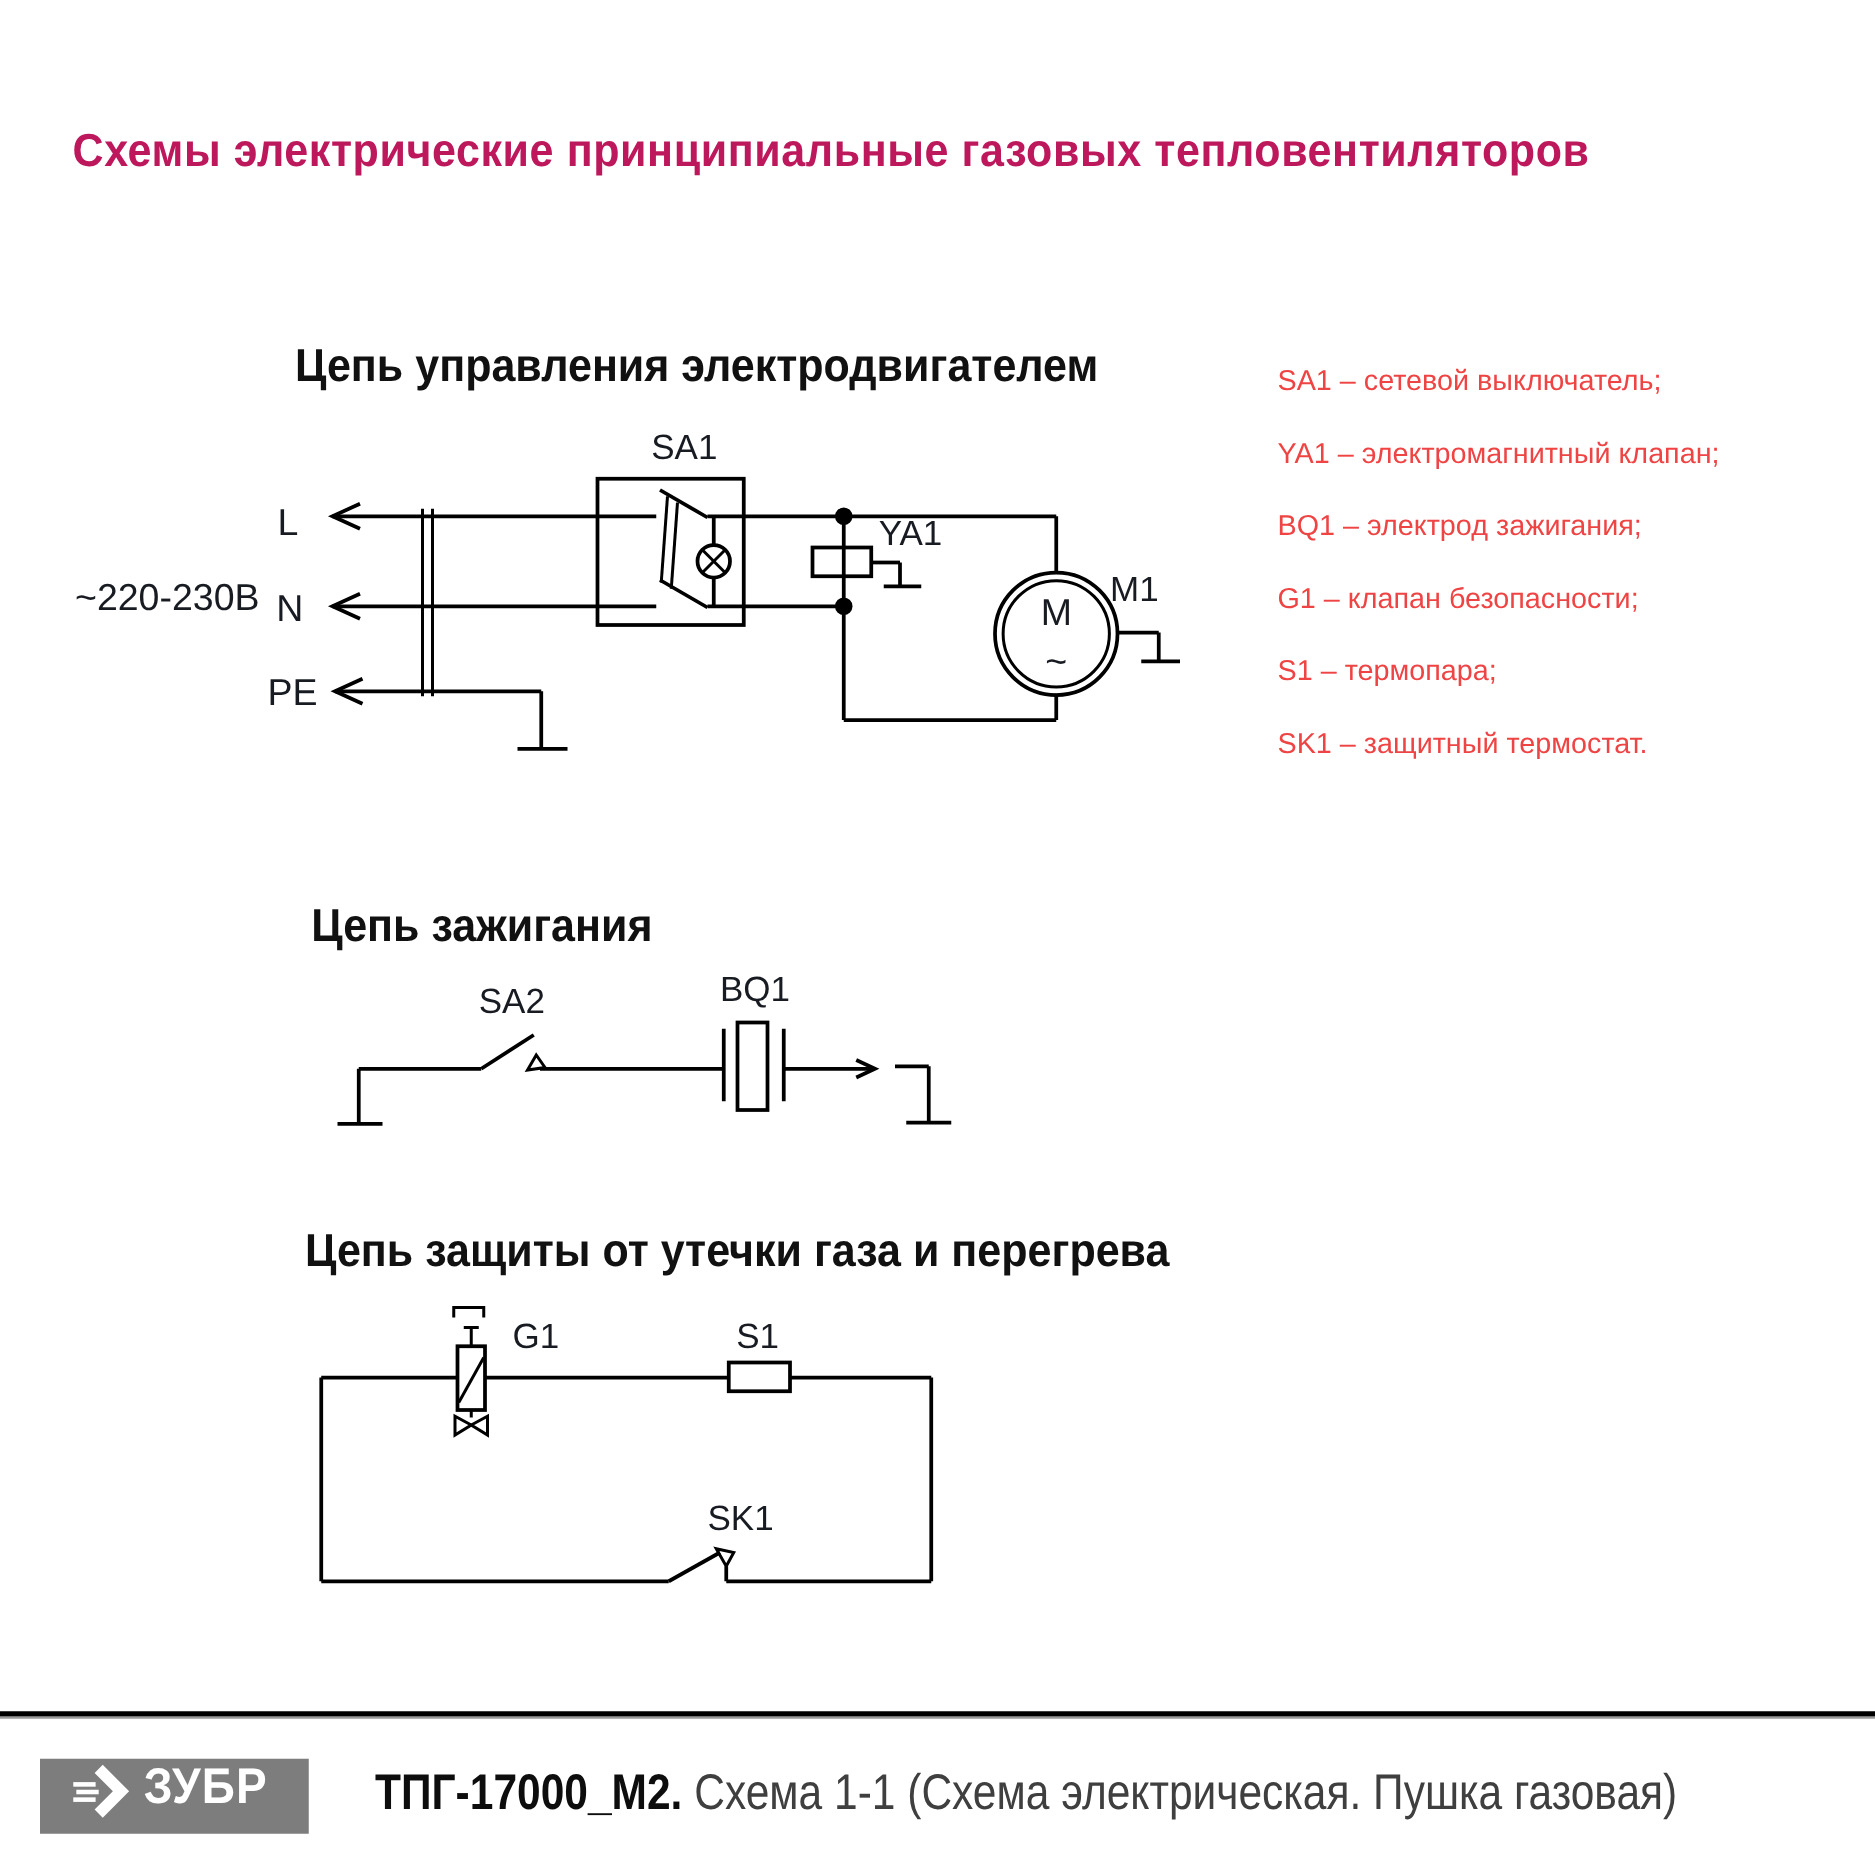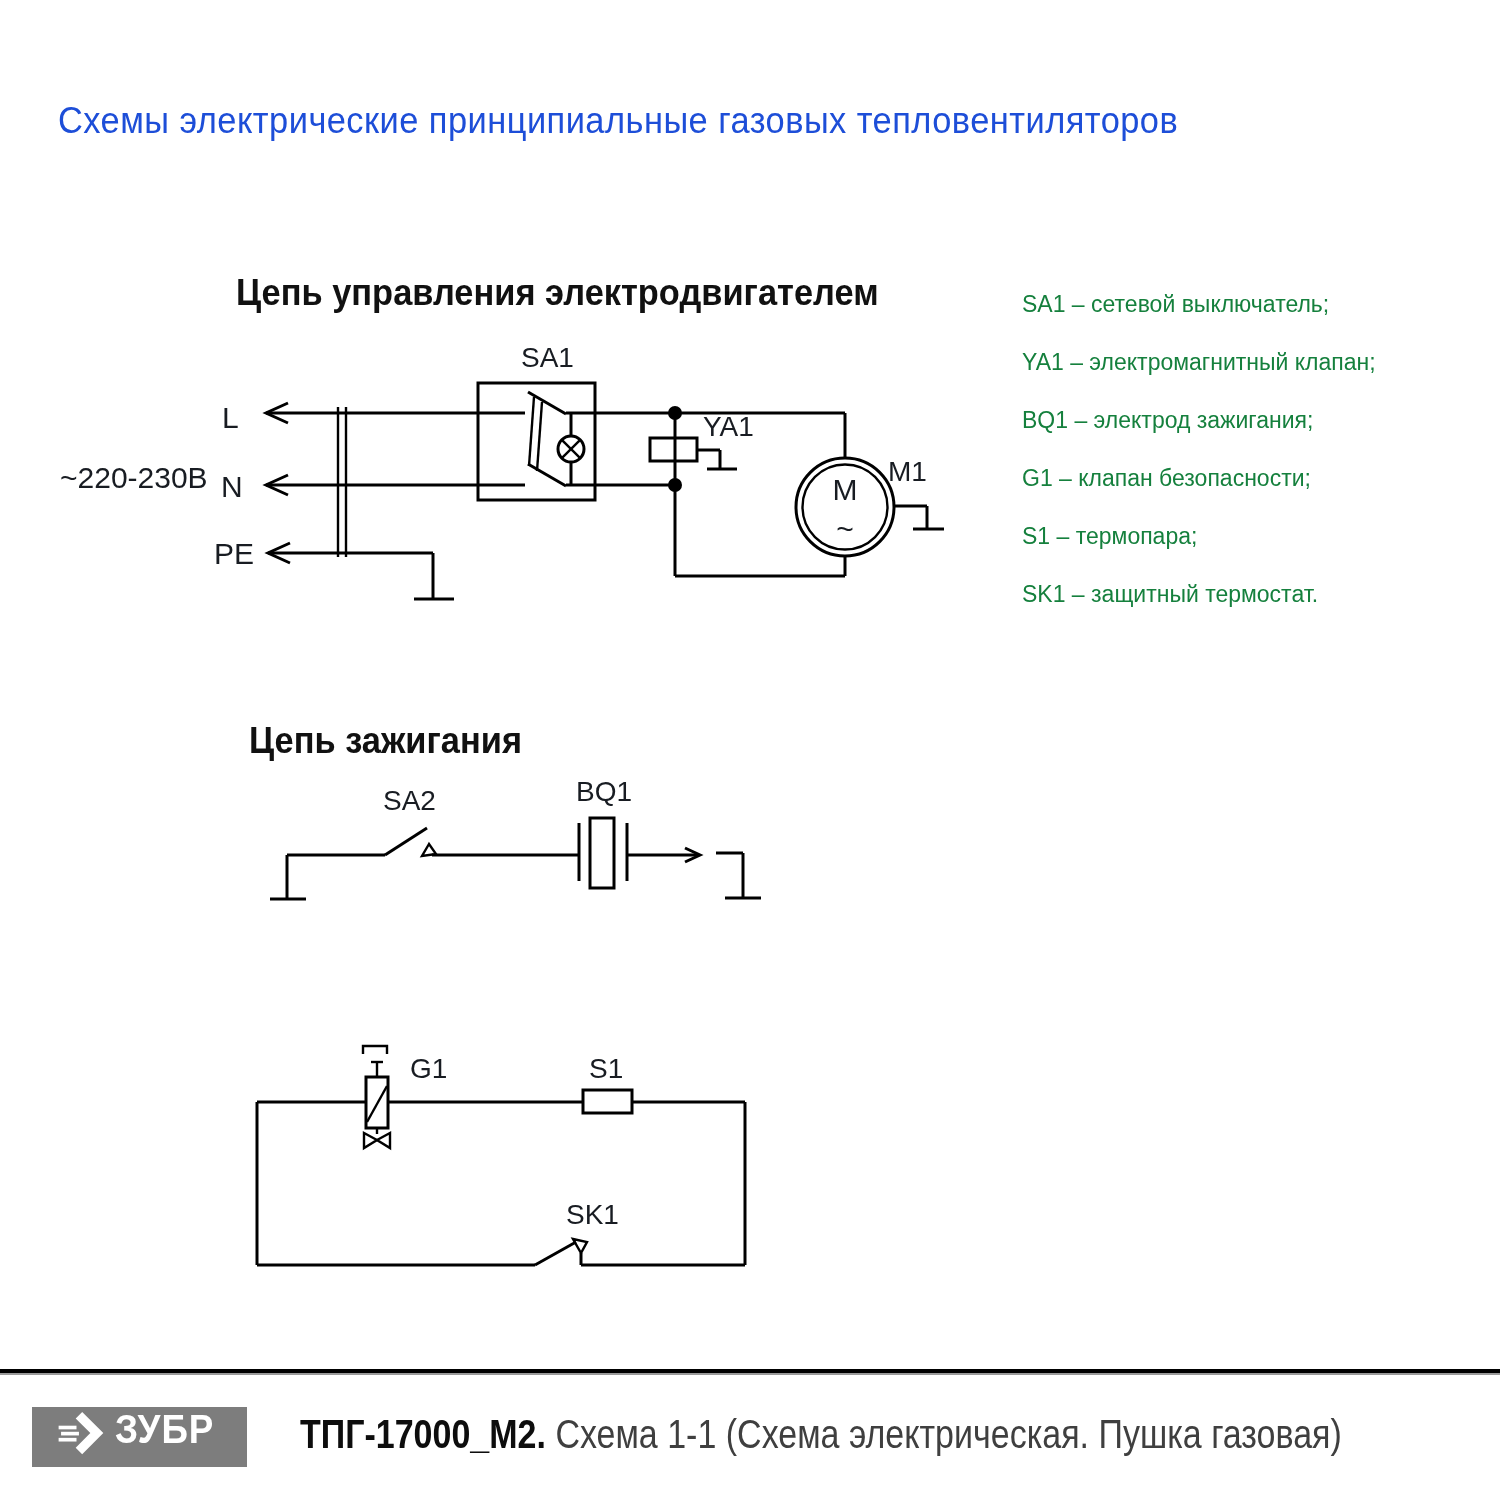--- a/index.html
+++ b/index.html
@@ -2,23 +2,23 @@
 <html><head>
 <meta charset="utf-8">
 <style>
   html,body{margin:0;padding:0;background:#ffffff;}
   #stage{
     position:relative;width:1500px;height:1500px;background:#ffffff;overflow:hidden;
     font-family:"Liberation Sans",sans-serif;color:#1a1a1a;
   }
   .abs{position:absolute;}
   .cond{display:inline-block;transform:scaleX(0.93);transform-origin:0 50%;white-space:nowrap;}
-  .page-title{font-size:37px;font-weight:400;color:#1d4ed8;letter-spacing:0.5px;}
+  .page-title{font-size:37px;font-weight:700;color:#be185d;letter-spacing:0.5px;}
   .section-title{font-size:37px;font-weight:700;color:#111;}
-  .legend{font-size:23px;line-height:58px;color:#15803d;white-space:nowrap;}
+  .legend{font-size:23px;line-height:58px;color:#ef4444;white-space:nowrap;}
   .legend .row{height:58px;}
   svg .wire{stroke:#000;stroke-width:3;fill:none;}
   svg .wire2{stroke:#000;stroke-width:2.4;fill:none;}
   svg .dot{fill:#000;stroke:none;}
   svg .lbl{font-family:"Liberation Sans",sans-serif;font-size:28px;fill:#181c22;}
   svg .lbl-big{font-family:"Liberation Sans",sans-serif;font-size:30px;fill:#181c22;}
   .footer-rule{left:0;top:1369px;width:1500px;height:4px;background:#000;box-shadow:0 2px 0 #9a9a9a;}
   .logo{
     left:32px;top:1407px;width:215px;height:60px;background:#7d7d7d;
     display:flex;align-items:flex-start;justify-content:center;gap:6px;
@@ -40,20 +40,23 @@
   <div class="abs page-title" style="left:58px;top:100px;">
     <span class="cond">Схемы электрические принципиальные газовых тепловентиляторов</span>
   </div>
 
   <div class="abs section-title" style="left:236px;top:272px;">
     <span class="cond">Цепь управления электродвигателем</span>
   </div>
   <div class="abs section-title" style="left:249px;top:720px;">
     <span class="cond">Цепь зажигания</span>
   </div>
+  <div class="abs section-title" style="left:244px;top:980px;">
+    <span class="cond">Цепь защиты от утечки газа и перегрева</span>
+  </div>
 
   <div class="abs legend" style="left:1022px;top:275px;">
     <div class="row">SA1 – сетевой выключатель;</div>
     <div class="row">YA1 – электромагнитный клапан;</div>
     <div class="row">BQ1 – электрод зажигания;</div>
     <div class="row">G1 – клапан безопасности;</div>
     <div class="row">S1 – термопара;</div>
     <div class="row">SK1 – защитный термостат.</div>
   </div>
 

